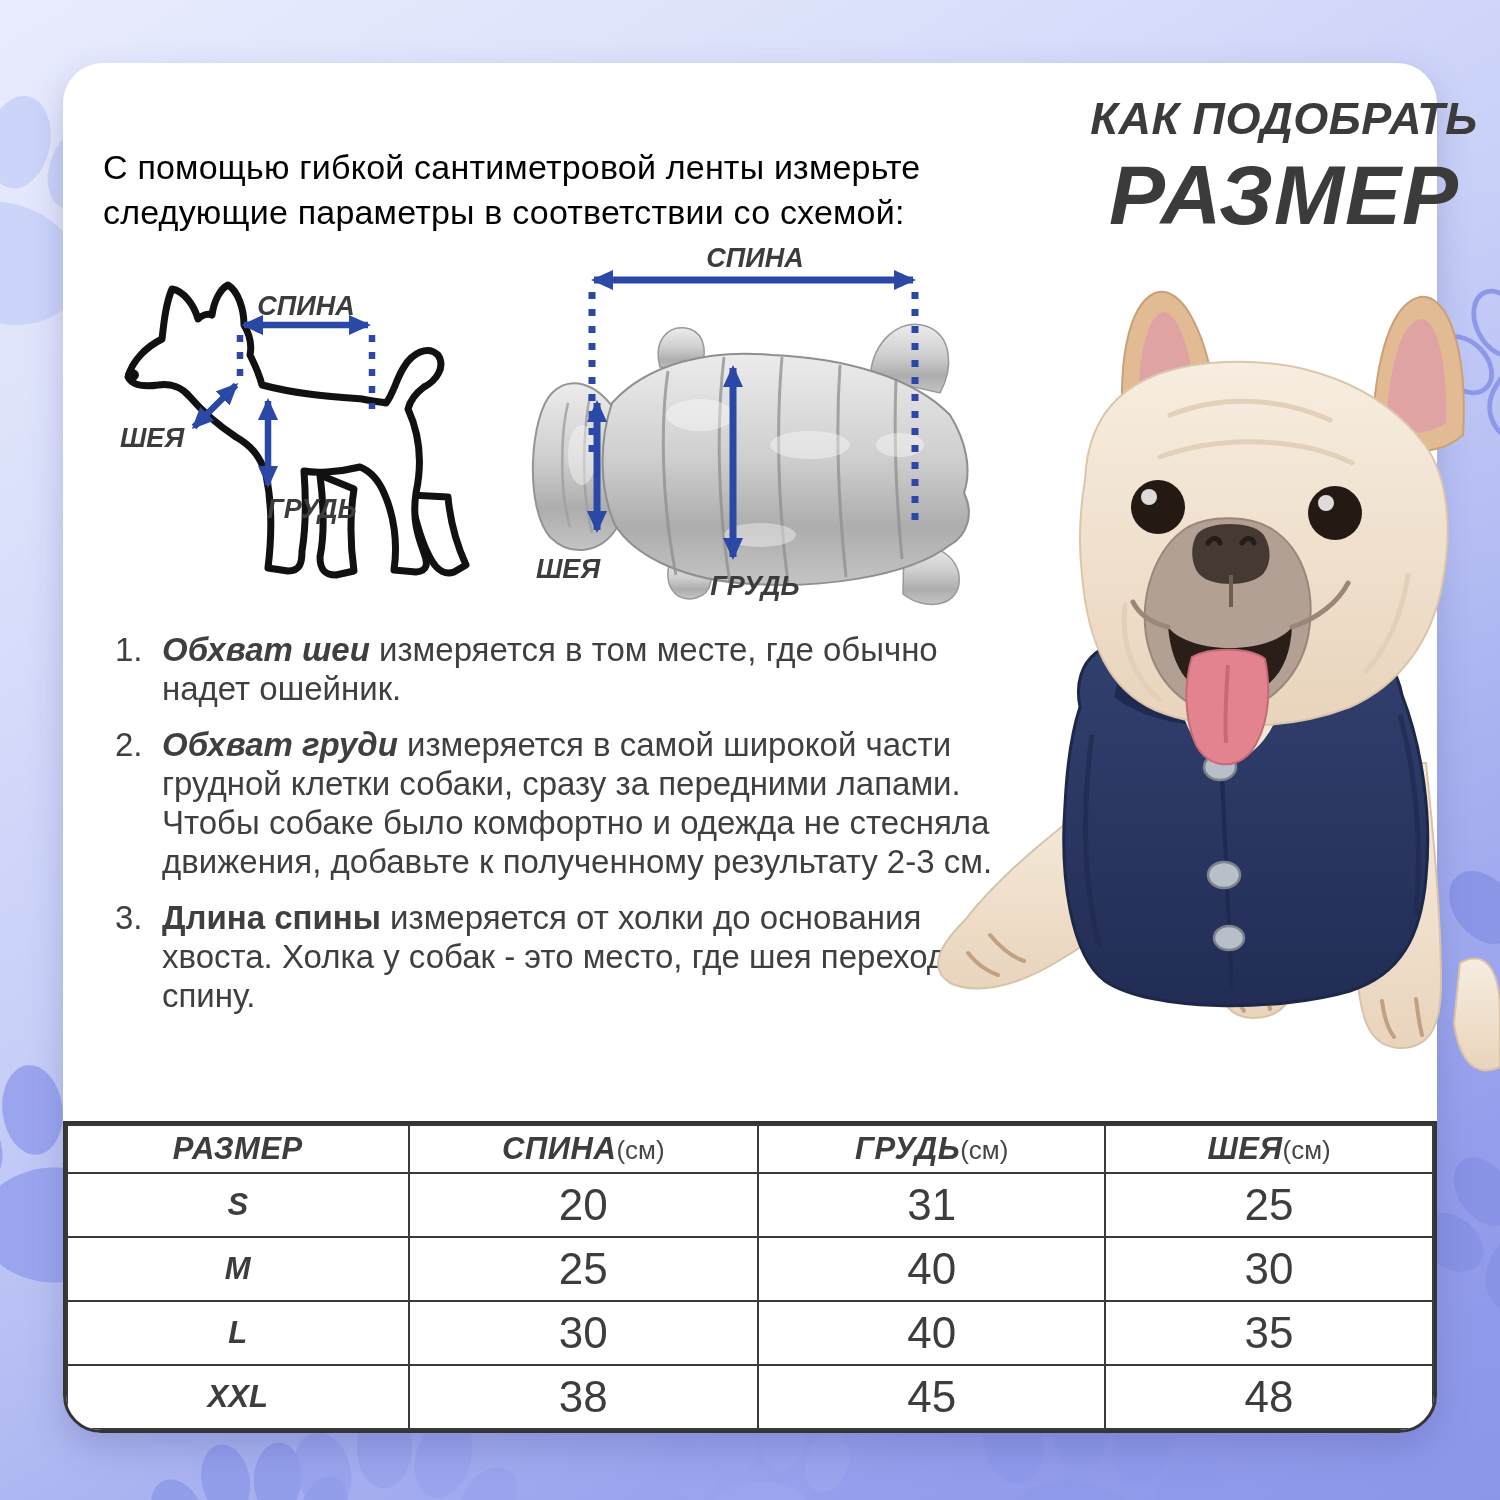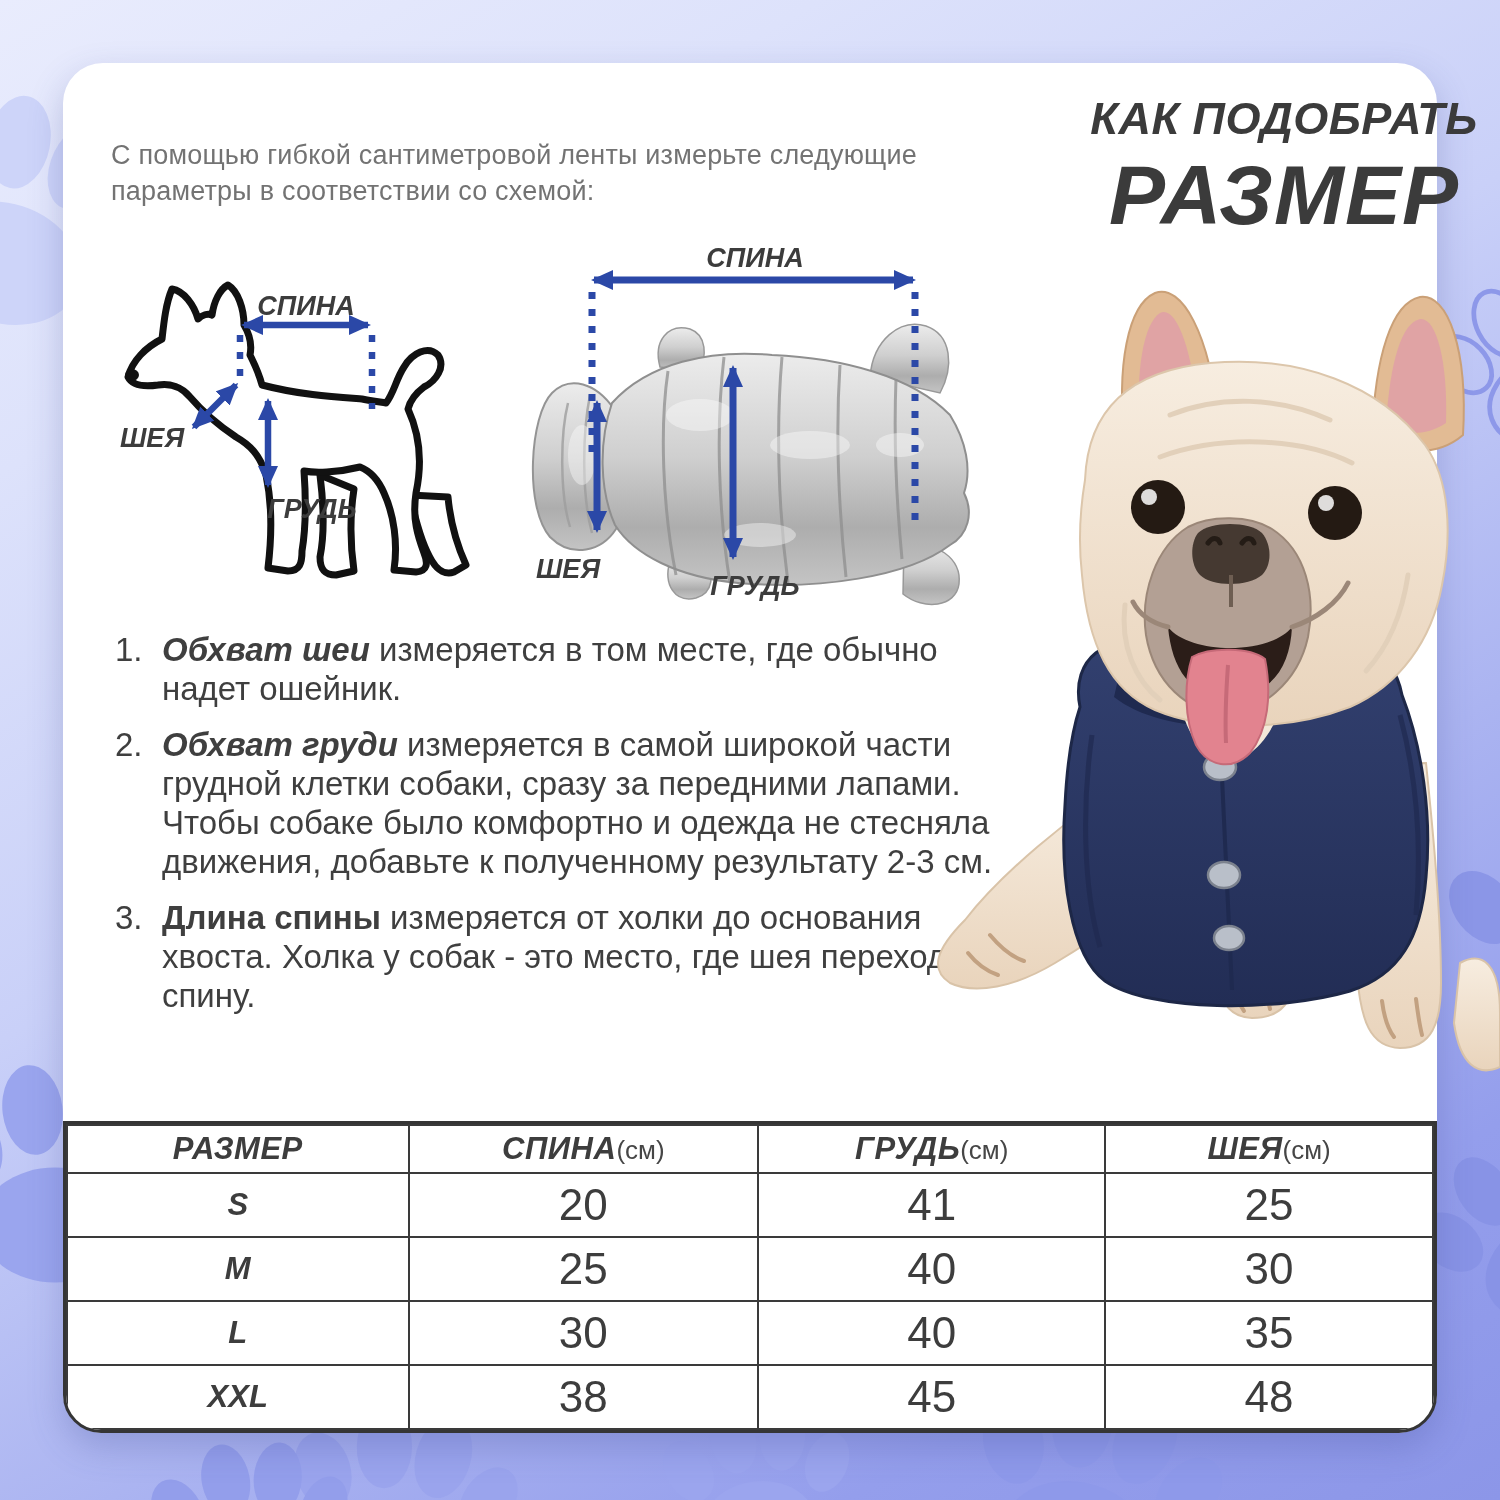--- a/index.html
+++ b/index.html
@@ -8,22 +8,22 @@
     font-family:"Liberation Sans","DejaVu Sans",sans-serif;
     background:linear-gradient(150deg,#e9ecfd 0%,#dde2fb 20%,#c9d0f8 44%,#abb4f1 66%,#949eec 84%,#8c96e8 100%);
   }
   .bg-paws{position:absolute;inset:0;z-index:0;}
   .card{
     position:absolute;left:63px;top:63px;width:1374px;height:1370px;
     background:#ffffff;border-radius:40px;z-index:1;
     box-shadow:0 14px 34px rgba(70,80,150,.28);
   }
   .intro{
-    position:absolute;left:48px;top:48px;width:900px;
-    font-size:27px;line-height:1.33;color:#737373;letter-spacing:.2px;
+    position:absolute;left:40px;top:48px;width:900px;
+    font-size:34px;line-height:1.33;color:#000000;letter-spacing:.2px;
   }
   .heading{position:absolute;left:1011px;top:30px;width:420px;text-align:center;color:#3b3b3b;}
   .heading .h1{font-size:45px;font-weight:bold;font-style:italic;letter-spacing:.5px;}
   .heading .h2{font-size:84px;font-weight:900;font-style:italic;margin-top:2px;letter-spacing:1px;}
   .chi-svg{position:absolute;left:47px;top:212px;width:400px;height:330px;}
   .jacket-svg{position:absolute;left:457px;top:182px;width:470px;height:365px;}
   .measure-list{position:absolute;left:52px;top:568px;width:920px;color:#3f3f3f;font-size:33px;line-height:1.18;}
   .measure-list .item{position:relative;padding-left:47px;margin-bottom:17px;}
   .measure-list .num{position:absolute;left:0;top:0;}
   .measure-list .lead{font-weight:bold;font-style:italic;}
@@ -184,21 +184,21 @@
       <tbody>
           <tr>
         <th><span class="w">РАЗМЕР</span><span class="u"></span></th>
         <th><span class="w">СПИНА</span><span class="u">(см)</span></th>
         <th><span class="w">ГРУДЬ</span><span class="u">(см)</span></th>
         <th><span class="w">ШЕЯ</span><span class="u">(см)</span></th>
       </tr>
       <tr>
         <td class="sz">S</td>
         <td>20</td>
-        <td>41</td>
+        <td>31</td>
         <td>25</td>
       </tr>
       <tr>
         <td class="sz">M</td>
         <td>25</td>
         <td>40</td>
         <td>30</td>
       </tr>
       <tr>
         <td class="sz">L</td>

